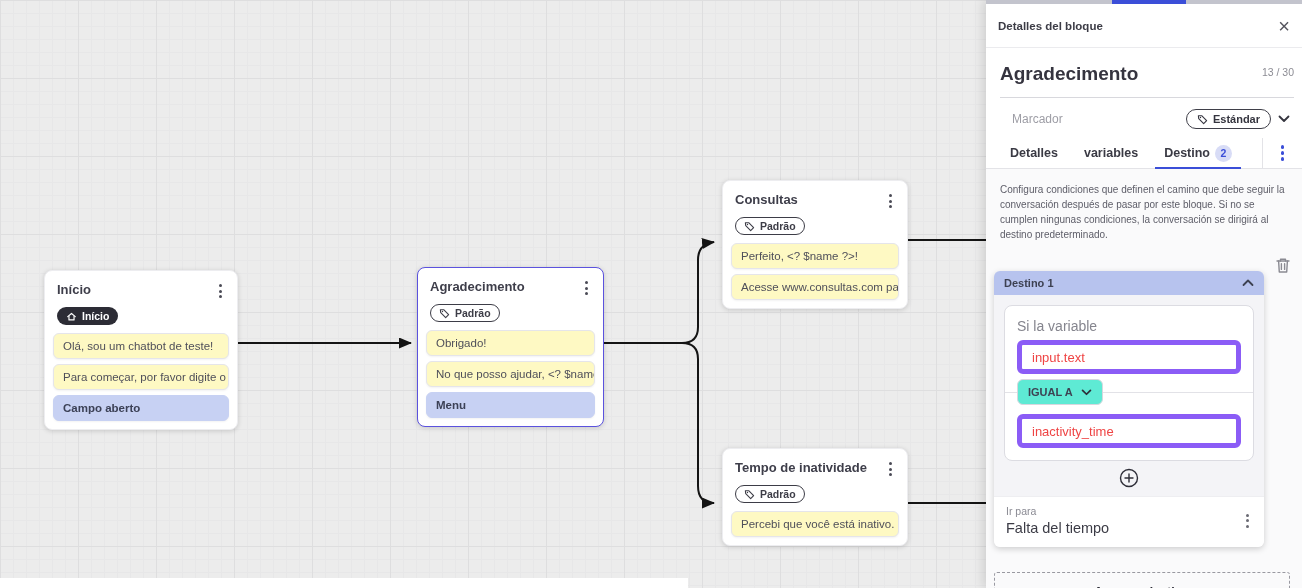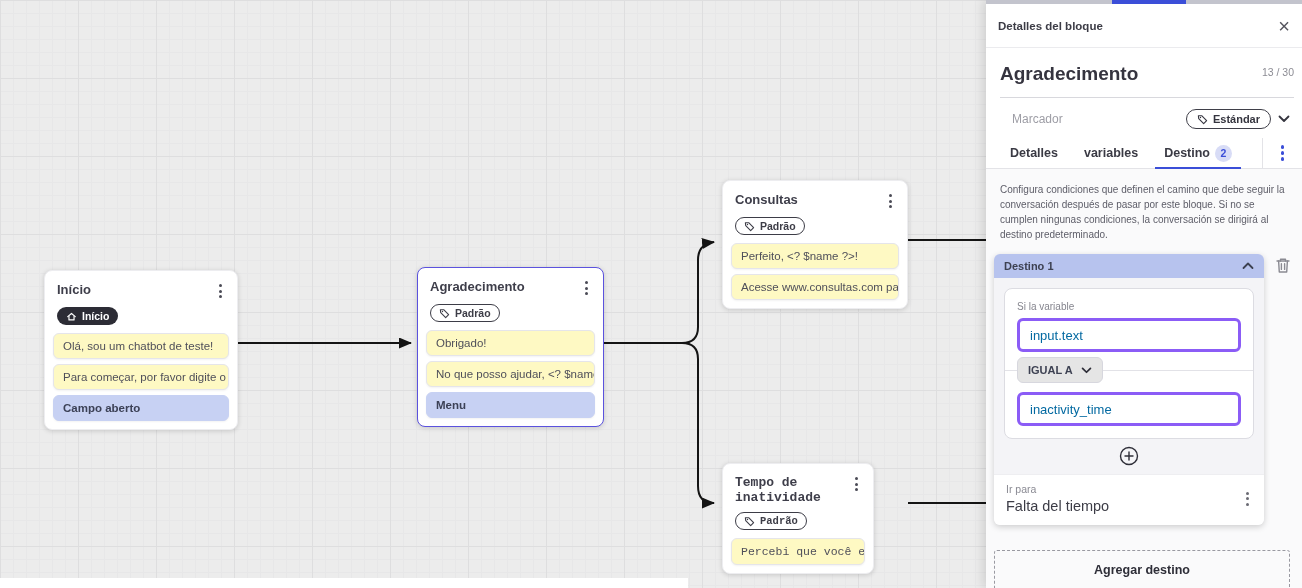--- a/index.html
+++ b/index.html
@@ -66,32 +66,32 @@
   .tab.active::after { content:""; position:absolute; left:-9px; right:-9px; bottom:-1px; height:2px; background:#3b4ed8; }
   .tab .num { width:17px; height:17px; border-radius:50%; background:#d8dcf6; color:#3b4ed8; font-size:10.5px;
               display:flex; align-items:center; justify-content:center; font-weight:700; }
   .kebab-wrap { margin-left:auto; border-left:1px solid #e3e3e7; display:flex; align-items:center; padding:0 15px; }
   .kebab.blue i { background:#3b4ed8; width:3.5px; height:3.5px; }
 
   .content { flex:1; background:#fafafb; }
   .desc { margin:13px 14px 12px 14px; font-size:10px; line-height:1.5; color:#5d5d68; }
 
   .dest-row { display:flex; align-items:flex-start; padding:0 8px; }
-  .dest-card { width:270px; border-radius:6px; box-shadow:0 2px 6px rgba(0,0,0,.18); background:#f4f4f7; }
+  .dest-card { width:270px; border-radius:6px; box-shadow:0 2px 6px rgba(0,0,0,.18); background:#f4f4f7;margin-top:17px; }
   .dest-head { display:flex; justify-content:space-between; align-items:center; background:#b7c3ee;
                border-radius:6px 6px 0 0; padding:6px 10px; cursor:pointer; }
   .dest-head-label { font-size:11px; font-weight:700; color:#3d4152; }
   .dest-body { padding:10px 10px 0 10px; }
   .cond-card { background:#fff; border:1px solid #dcdce2; border-radius:8px; padding:12px; }
-  .cond-label { font-size:10px; color:#85858e; }
-  .tinput { margin-top:6px; width:100%; height:34px; border:3px solid #8b5cf6; border-radius:6px;
-            padding:0 10px; font-size:13px; color:#0369a1; background:#fff; font-family:inherit; }
+  .cond-label { font-size:14px; color:#85858e; }
+  .tinput { margin-top:6px; width:100%; height:34px; border:5px solid #8b5cf6; border-radius:6px;
+            padding:0 10px; font-size:13px; color:#ef4444; background:#fff; font-family:inherit; }
   .op-row { position:relative; margin:5px 0 0 0; height:26px; }
   .op-row::before { content:""; position:absolute; left:-12px; right:-12px; top:50%; border-top:1px solid #e2e2e7; }
-  .op-btn { position:relative; display:inline-flex; align-items:center; gap:8px; height:26px; background:#e5e5e5;
+  .op-btn { position:relative; display:inline-flex; align-items:center; gap:8px; height:26px; background:#5eead4;
             border:1px solid #d7d7de; border-radius:6px; padding:0 10px; font-size:11px; font-weight:700;
             color:#3d4152; cursor:pointer; font-family:inherit; }
   .second-input { margin-top:9px; }
   .plus-wrap { display:flex; justify-content:center; padding:7px 0 8px 0; }
   .plus-btn { background:none; border:none; cursor:pointer; display:flex; color:#2e2e38; }
   .goto { display:flex; justify-content:space-between; align-items:center; background:#fff;
           border-radius:0 0 6px 6px; padding:8px 12px 11px 12px; border-top:1px solid #eeeef1; }
   .goto-label { font-size:10.5px; color:#8a8a93; }
   .goto-val { font-size:14.5px; color:#3c3c46; margin-top:3px; }
   .goto .kebab i { background:#6a6a73; }
@@ -178,21 +178,21 @@
         <svg width="11" height="11" viewBox="0 0 16 16" fill="none" stroke="currentColor" stroke-width="1.6" stroke-linejoin="round">
             <path d="M2 2.5h4.8L14 9.7 9.7 14 2.5 6.8z"></path>
             <circle cx="5.1" cy="5.1" r="1" fill="currentColor" stroke="none"></circle>
           </svg>
         <span>Padrão</span>
       </span>
       <div class="msg">Perfeito, &lt;? $name ?&gt;!</div>
       <div class="msg">Acesse www.consultas.com par...</div>
     </div>
 
-    <div class="node" style="left:722px; top:463px; width:152px;font-family:Liberation Mono, monospace;">
+    <div class="node" style="left:722px; top:448px; width:186px;">
       <div class="node-head">
         <span class="node-title">Tempo de inatividade</span>
         <span class="kebab">
             <i></i>
             <i></i>
             <i></i>
           </span>
       </div>
       <span class="badge-outline">
         <svg width="11" height="11" viewBox="0 0 16 16" fill="none" stroke="currentColor" stroke-width="1.6" stroke-linejoin="round">

